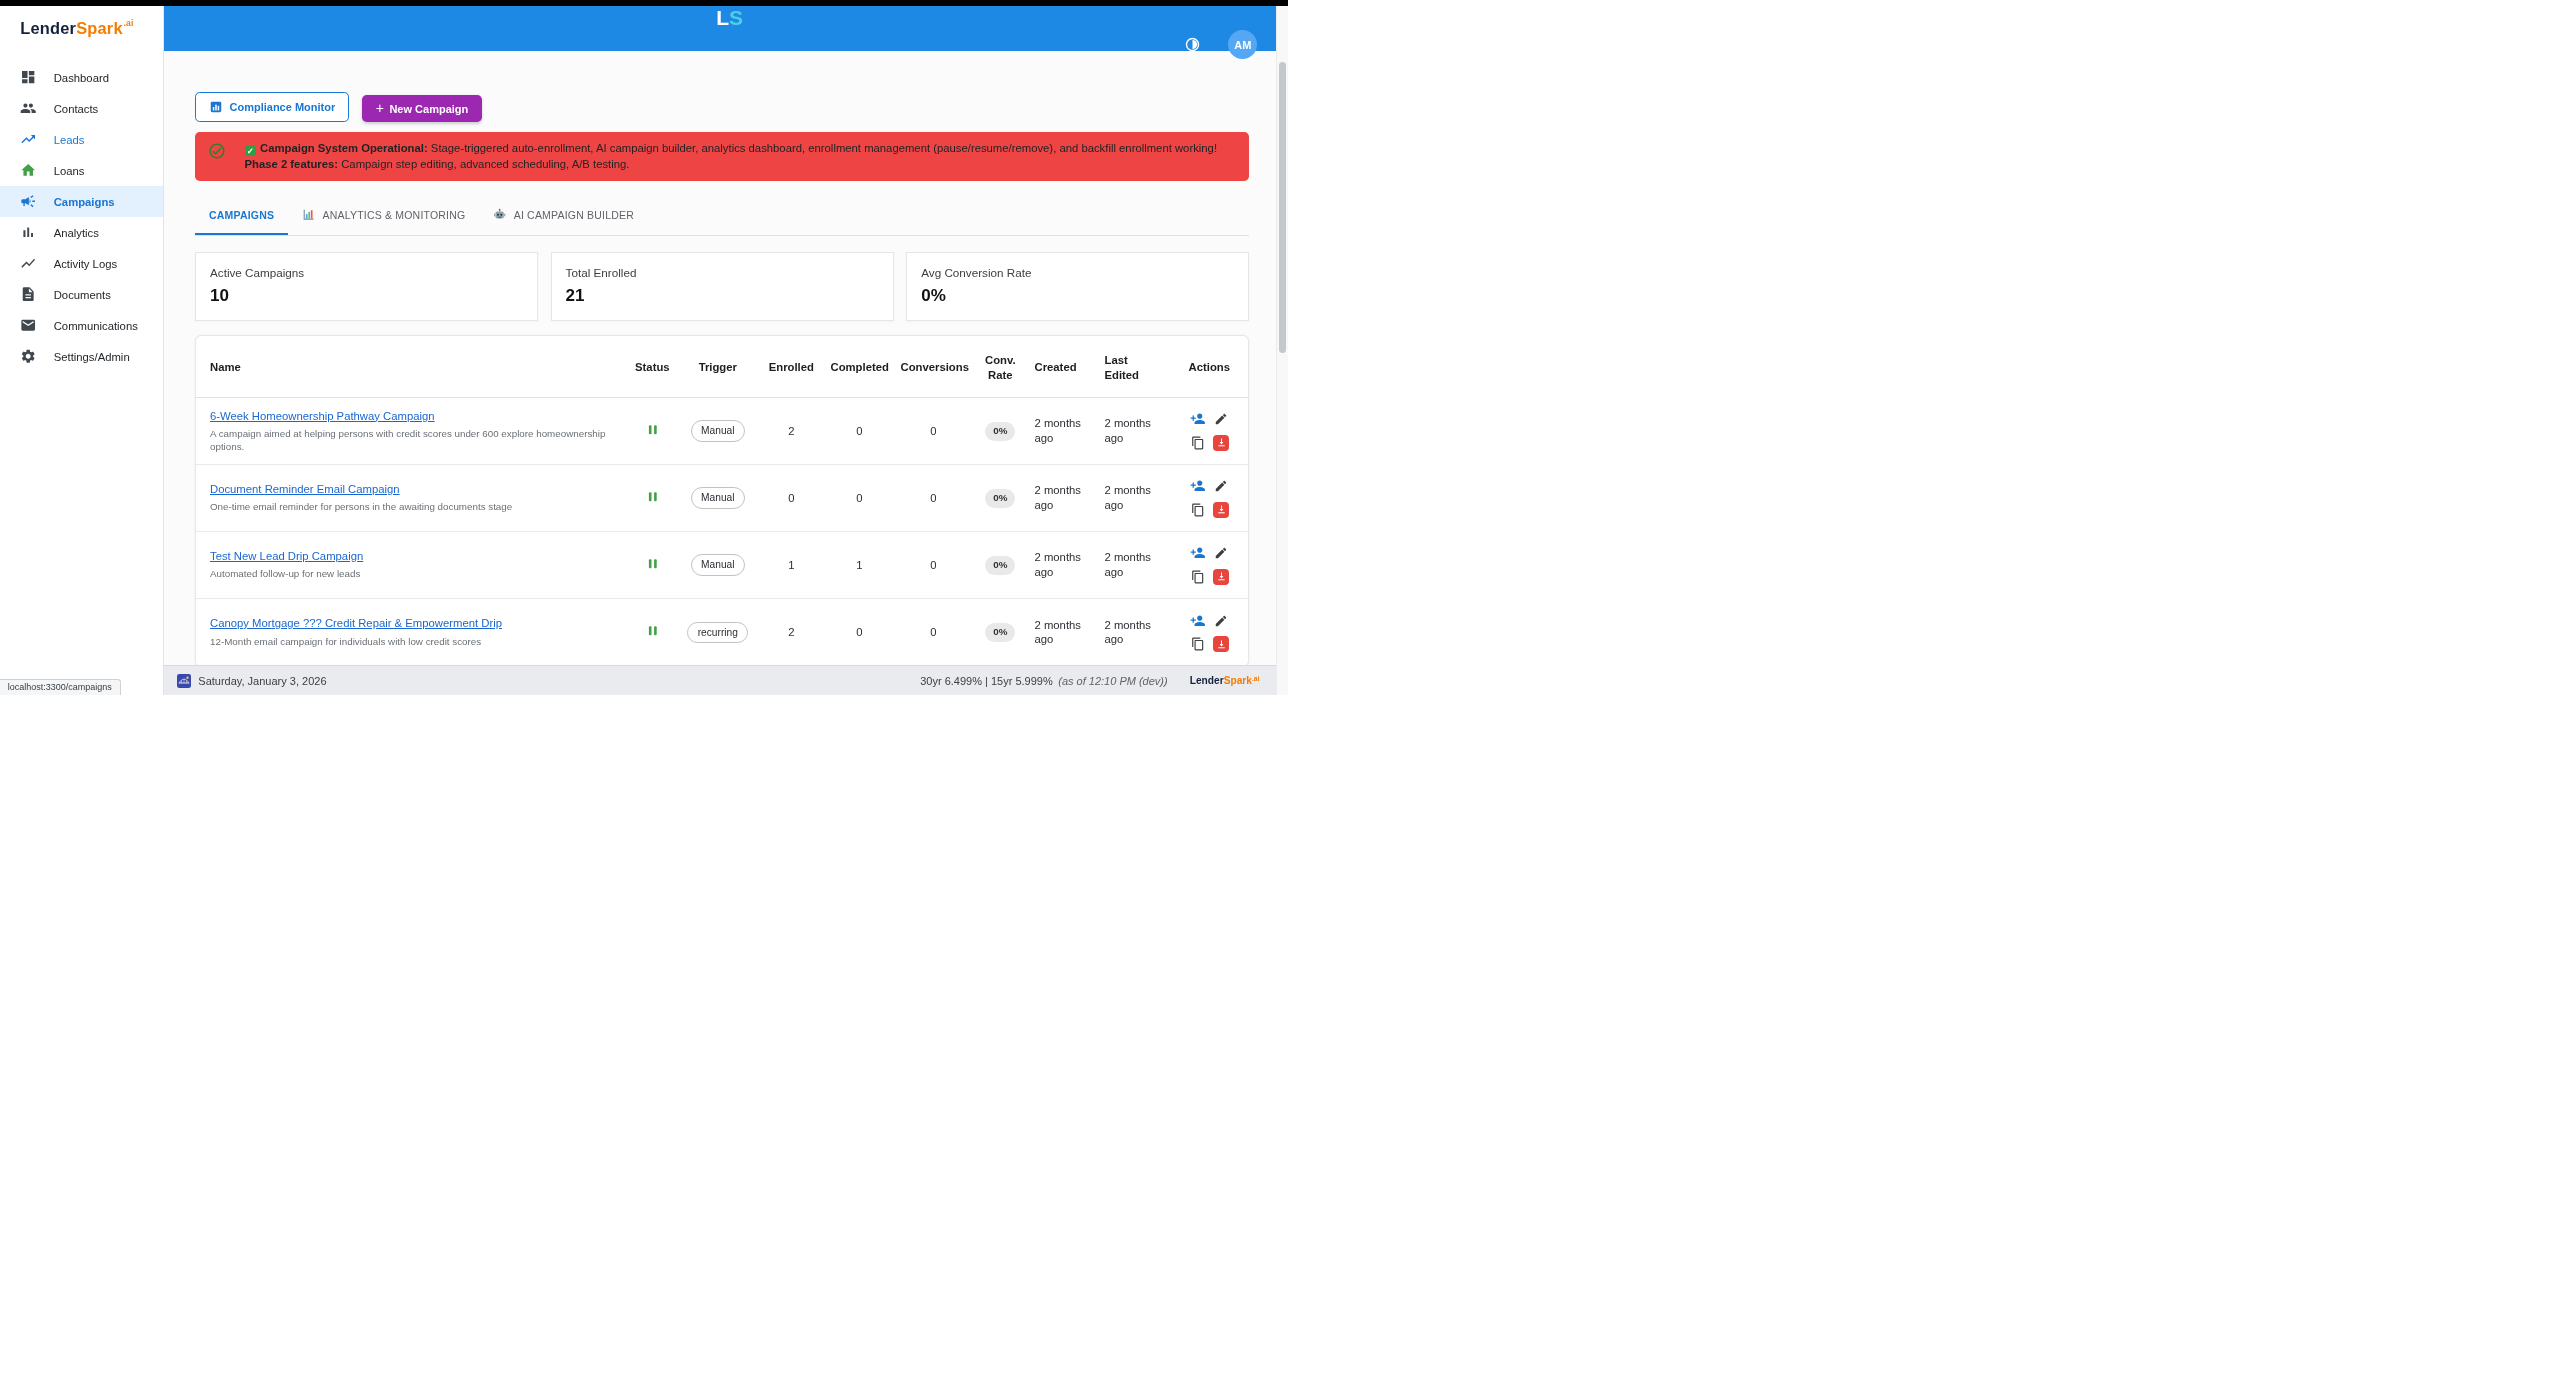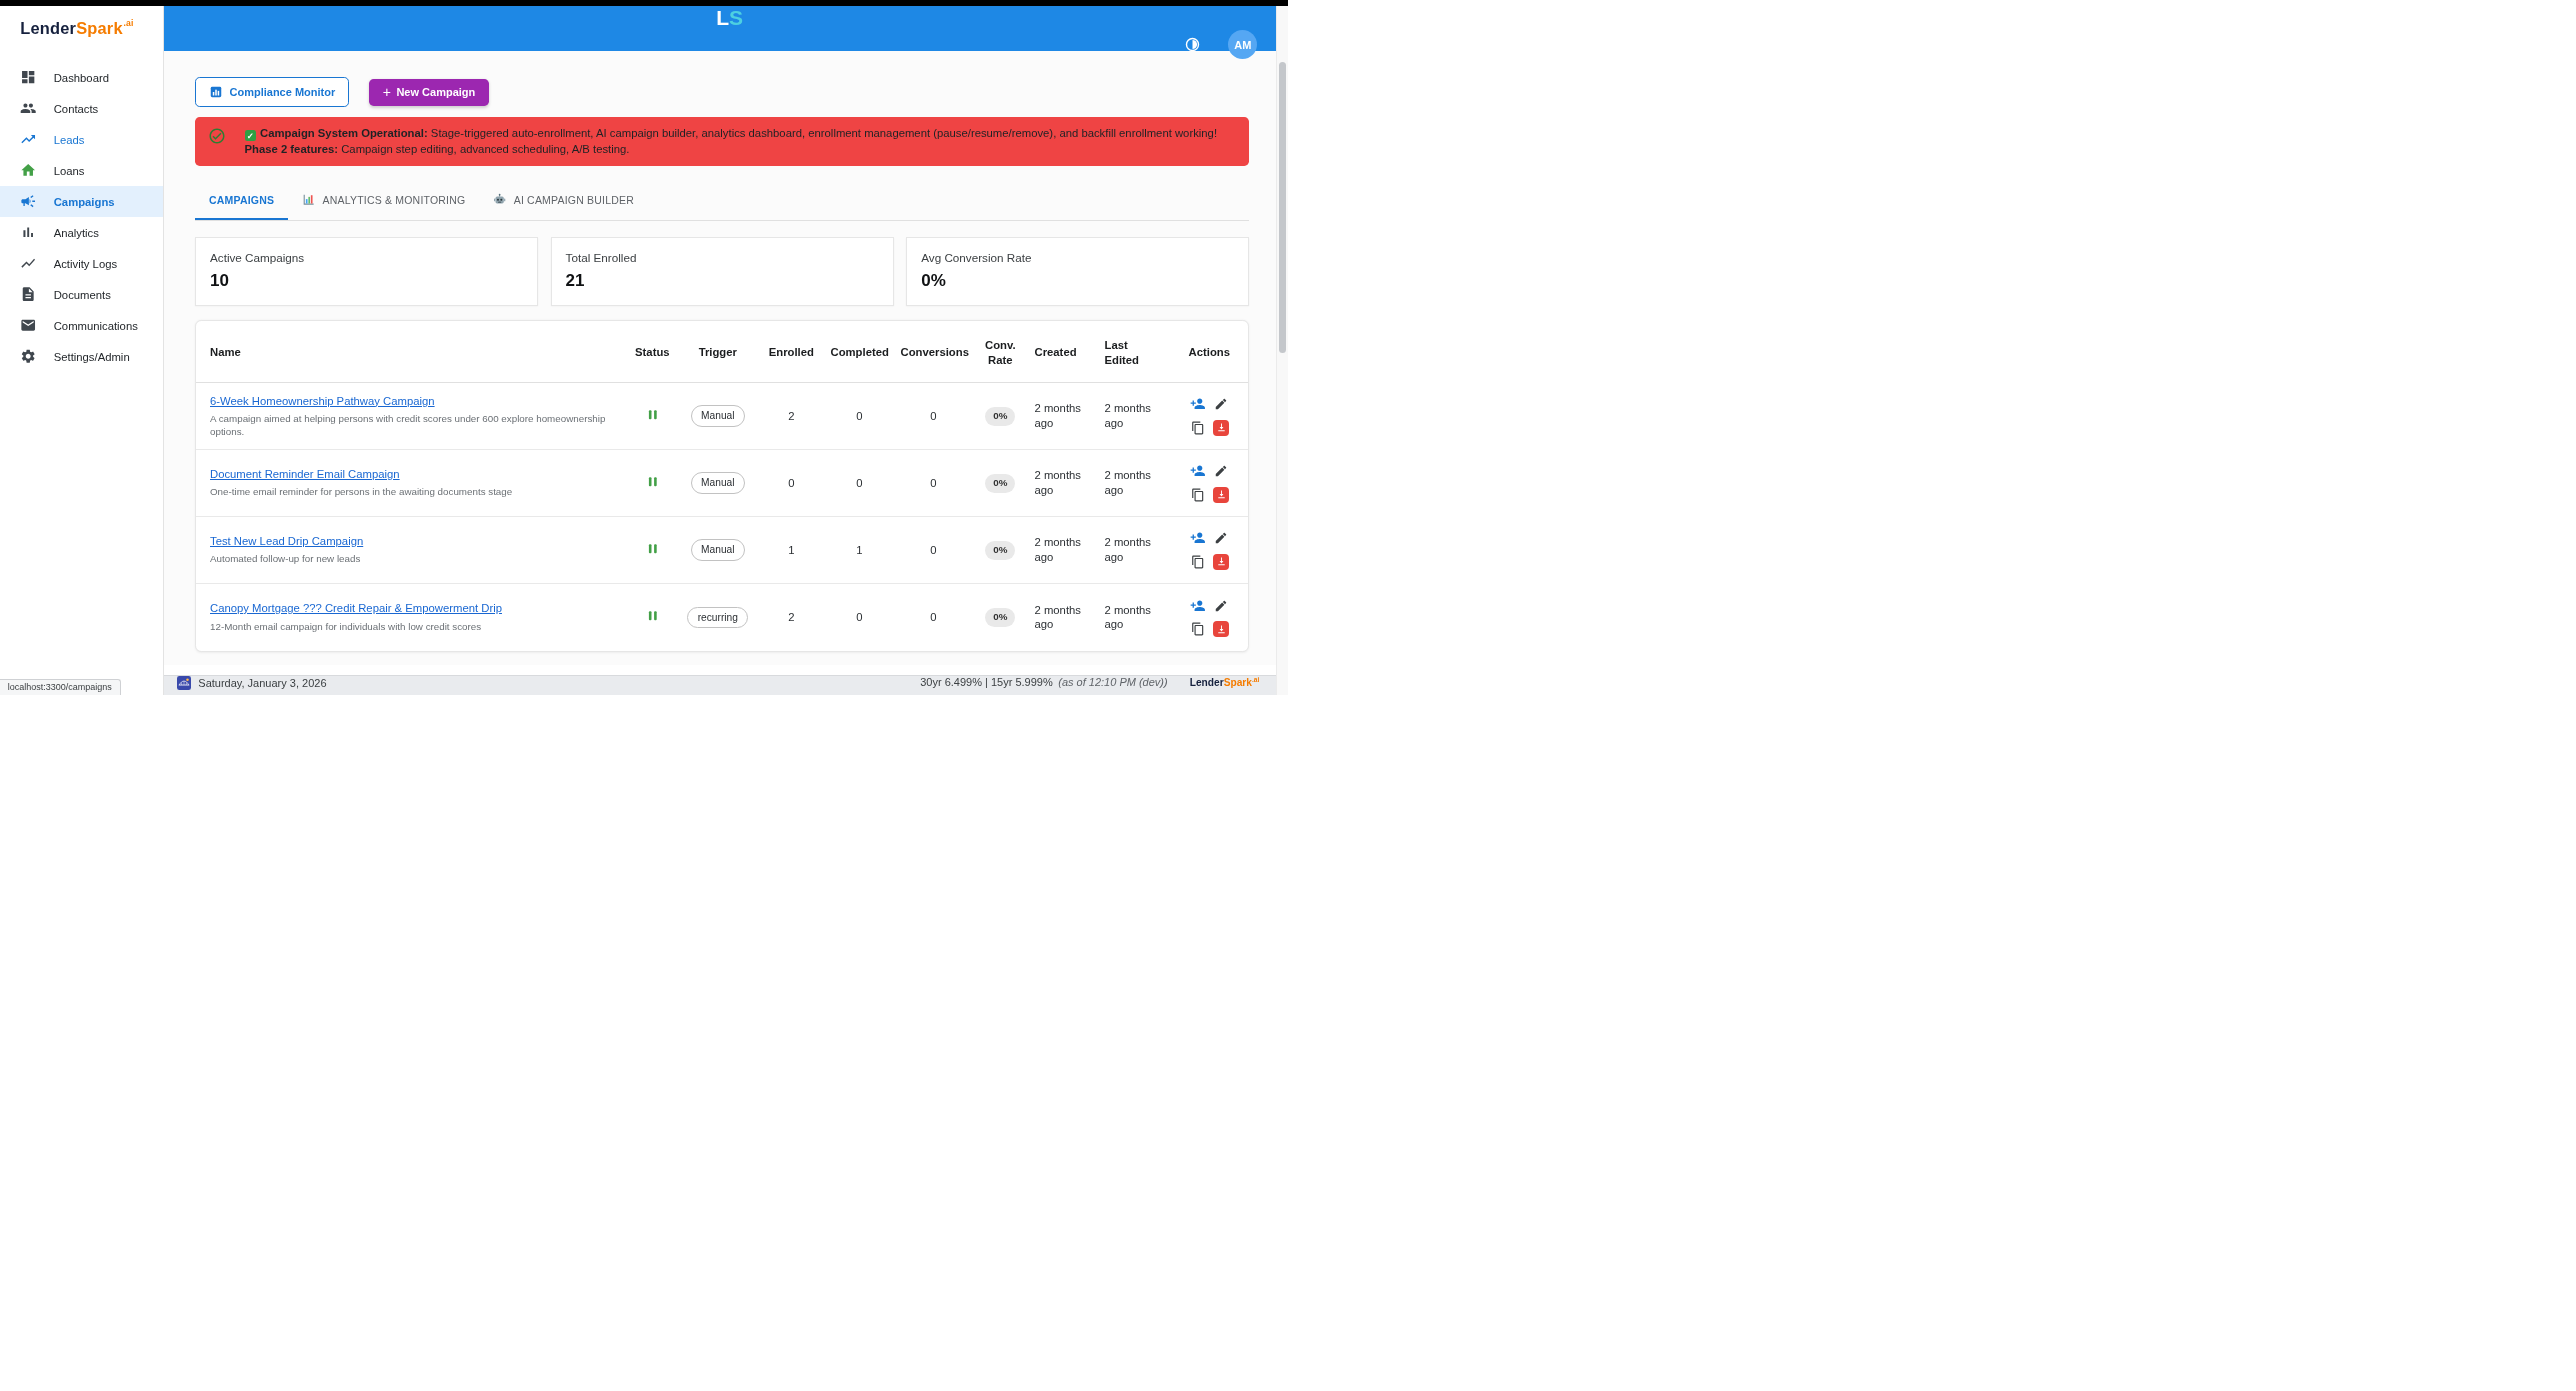--- a/index.html
+++ b/index.html
@@ -38,21 +38,21 @@
   .appbar-right { margin-left: auto; display: flex; align-items: center; gap: 15.6px; margin-right: 19px; }
   .brightness-btn { background: none; border: none; cursor: pointer; padding: 0; }
   .avatar { width: 29px; height: 29px; border-radius: 50%; background: #55a7f3; color: #fff; font-size: 11px; font-weight: 700; display: flex; align-items: center; justify-content: center; cursor: pointer; margin-left: 12px; }
 
   
   .main { position: absolute; left: 164px; top: 51px; right: 11.7px; bottom: 30px; background: #fbfbfb; padding: 23.4px 27px 0 31px; overflow: hidden; }
 
   .page-head { display: flex; justify-content: space-between; align-items: flex-start; }
   .page-title { font-size: 20.3px; font-weight: 700; color: #191b1d; display: flex; align-items: center; gap: 7.8px; }
   .subtitle { margin-top: 7px; font-size: 11.3px; color: #5f6368; }
-  .head-actions { display: flex; align-items: center; gap: 20px; margin-top: 3px; }
+  .head-actions { display: flex; align-items: flex-end; gap: 13px; margin-top: 18px; }
   .btn-outline { display: flex; align-items: center; gap: 7px; background: #fff; border: 0.8px solid #1976d2; color: #1976d2; border-radius: 4.7px; padding: 7px 12.5px; font-size: 11px; font-weight: 700; font-family: inherit; cursor: pointer; }
   .btn-purple { display: flex; align-items: center; gap: 5.5px; background: #9c27b0; border: none; color: #fff; border-radius: 4.7px; padding: 7.8px 14px; font-size: 11px; font-weight: 700; font-family: inherit; cursor: pointer; box-shadow: 0 1.6px 3.1px rgba(0,0,0,.18); }
   .plus-glyph { font-size: 14px; font-weight: 400; line-height: 11px; }
 
   
   .banner { margin-top: 10px; display: flex; align-items: flex-start; gap: 19px; background: #ef4444; border-radius: 4.7px; padding: 8.6px 12.5px; font-size: 11.3px; line-height: 1.4; color: #1f2225; }
   .banner svg { flex: none; margin-top: 0.8px; }
   .check-emoji { display: inline-flex; width: 11.7px; height: 11.7px; background: #2ea043; border-radius: 2.3px; color: #fff; font-size: 8.6px; font-weight: 700; align-items: center; justify-content: center; vertical-align: -1.6px; margin-right: 3.9px; }
 
   
@@ -77,21 +77,21 @@
   .name-link { color: #1967d2; font-weight: 500; text-decoration: underline; font-size: 11.3px; }
   .desc { margin-top: 4.7px; font-size: 9.8px; color: #6b7075; }
   .pause-btn { background: none; border: none; cursor: pointer; padding: 1.6px; }
   .chip { display: inline-block; border: 0.8px solid #c2c2c2; border-radius: 12.5px; padding: 3.1px 9.4px; font-size: 10.2px; color: #2b2f33; background: #fff; white-space: nowrap; }
   .rate-chip { display: inline-block; background: #e9e9e9; border-radius: 12.5px; padding: 3.1px 7.8px; font-size: 9.8px; font-weight: 600; color: #333; }
   .actions-grid { display: grid; grid-template-columns: 22px 22px; grid-auto-rows: 22px; gap: 1.6px; justify-content: center; align-items: center; justify-items: center; }
   .icon-btn { background: none; border: none; cursor: pointer; padding: 0; display: flex; align-items: center; justify-content: center; width: 19px; height: 19px; }
   .icon-btn.archive { background: #e8453c; border-radius: 3.9px; width: 16.4px; height: 16.4px; }
 
   
-  .footer { position: absolute; left: 164px; right: 11.7px; bottom: 0; height: 20px; background: #e9ebee; border-top: 0.8px solid #d8dadd; display: flex; align-items: flex-start; padding: 0 17px 0 12.5px; font-size: 11px; color: #3c4043; z-index: 30; }
+  .footer { position: absolute; left: 164px; right: 11.7px; bottom: 0; height: 30px; background: #e9ebee; border-top: 0.8px solid #d8dadd; display: flex; align-items: center; padding: 0 17px 0 12.5px; font-size: 11px; color: #3c4043; z-index: 30; }
   .footer-left { display: flex; align-items: center; gap: 7.8px; }
   .footer-right { margin-left: auto; display: flex; align-items: center; }
   .asof { font-style: italic; color: #5f6368; margin-left: 5.5px; }
   .footer-brand { margin-left: 22px; font-size: 10.2px; font-weight: 700; }
   .footer-brand .p1 { color: #16213e; }
   .footer-brand .p2 { color: #f57c00; }
   .footer-brand .suffix { color: #f57c00; font-size: 6.6px; position: relative; top: -3.1px; }
 
   
   .status-overlay { position: absolute; left: 0; bottom: 0; background: #f5f6f7; border: 0.8px solid #cfd1d4; border-left: none; border-bottom: none; border-top-right-radius: 3.1px; padding: 2.3px 7.8px 3.1px; font-size: 9px; color: #3c4043; z-index: 70; }

